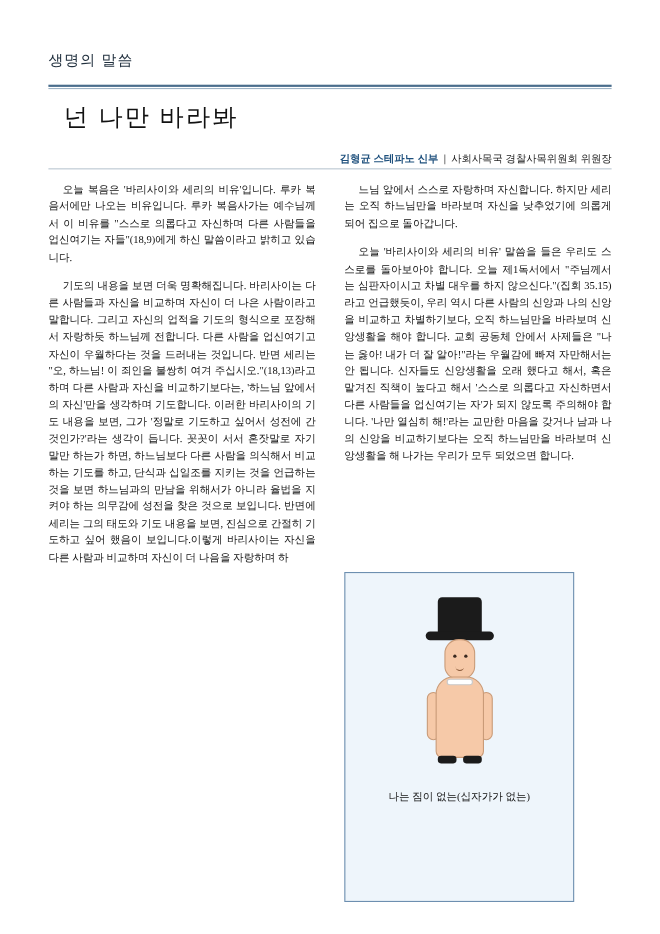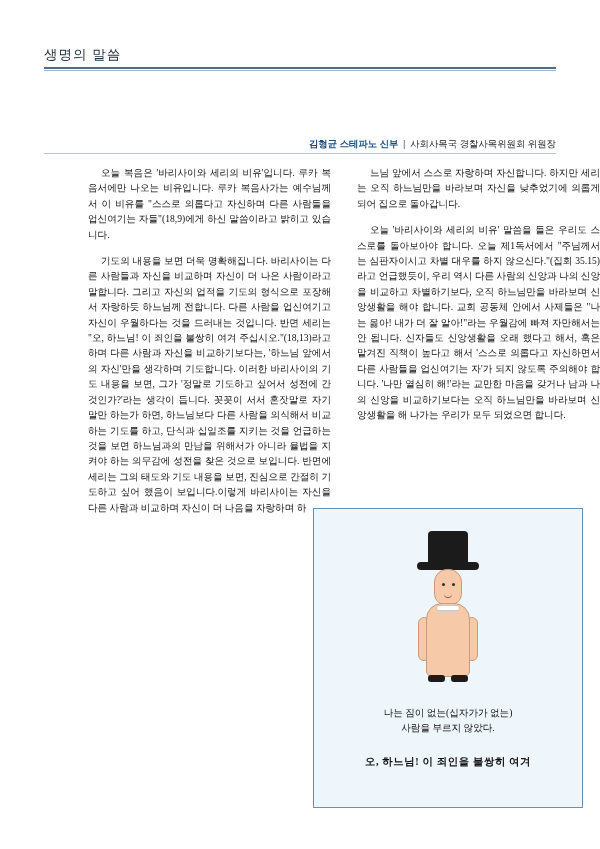--- a/index.html
+++ b/index.html
@@ -28,21 +28,21 @@
     position: absolute;
     left: 44px;
     top: 46px;
     width: 512px;
   }
   .masthead-title {
     font-size: 13.5px;
     letter-spacing: 1px;
     color: #22313f;
     font-family: "Liberation Sans", "DejaVu Sans", sans-serif;
-    padding-bottom: 3px;
+    padding-bottom: 13px;
   }
   .masthead-rule {
     width: 100%;
     height: 2px;
     background: #4a6d8c;
   }
   .masthead-rule-thin {
     width: 100%;
     height: 1px;
     background: #9fb4c6;
@@ -90,21 +90,20 @@
     background: #b9c6d1;
   }
 
   
   .columns {
     position: absolute;
     left: 44px;
     top: 165px;
     width: 512px;
     height: 660px;
-    margin-left: 44px;
   }
   .col {
     position: absolute;
     top: 0;
     width: 243px;
   }
   .col-left { left: 0; }
   .col-right { left: 269px; }
 
   .col p {
@@ -115,22 +114,22 @@
     text-justify: inter-character;
     text-indent: 13px;
     color: #111111;
     word-break: break-all;
   }
 
   
   .illo-box {
     position: absolute;
     left: 313px;
-    top: 508px;
-    width: 270px;
+    top: 520px;
+    width: 209px;
     height: 300px;
     border: 1px solid #6d8fb0;
     background: #eef5fb;
     box-sizing: border-box;
   }
   .illo-art {
     position: absolute;
     left: 0;
     top: 22px;
     width: 100%;
@@ -272,20 +271,21 @@
 <body>
 
 <div class="page">
 
   <div class="masthead">
     <div class="masthead-title">생명의 말씀</div>
     <div class="masthead-rule"></div>
     <div class="masthead-rule-thin"></div>
   </div>
 
+  <div class="article-title">넌 나만 바라봐</div>
 
   <div class="byline">
     <span class="author">김형균 스테파노 신부</span>
     <span class="sep">|</span>
     <span class="role">사회사목국 경찰사목위원회 위원장</span>
   </div>
 
   <div class="byline-rule"></div>
 
   <div class="columns">
@@ -315,21 +315,19 @@
         <div class="arm-r"></div>
         <div class="body-robe"></div>
         <div class="collar"></div>
         <div class="shoe-l"></div>
         <div class="shoe-r"></div>
       </div>
     </div>
 
     <div class="illo-caption">
       <div>나는 짐이 없는(십자가가 없는)</div>
-      <div>사람을 부르지 않았다.</div>
     </div>
 
     <div class="illo-verse">
-      <div>오, 하느님! 이 죄인을 불쌍히 여겨</div>
     </div>
   </div>
 
 </div>
 
 </body></html>

